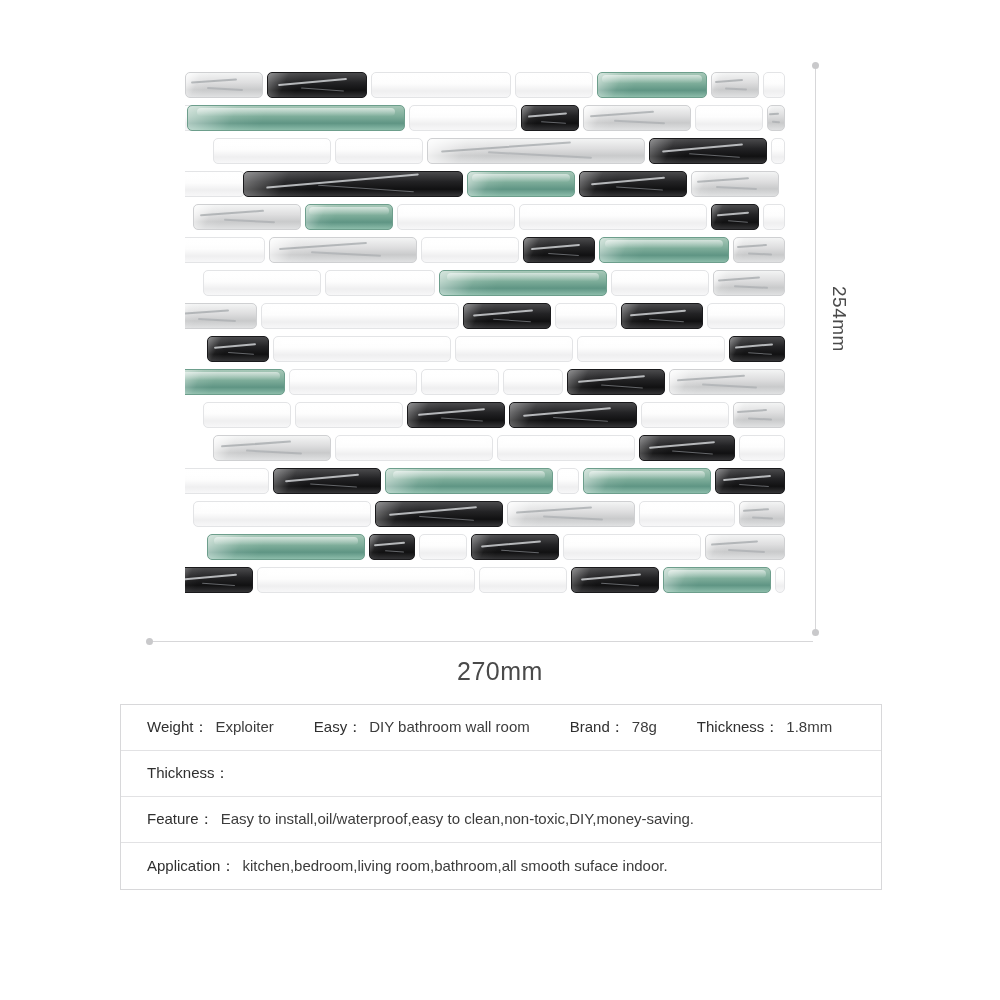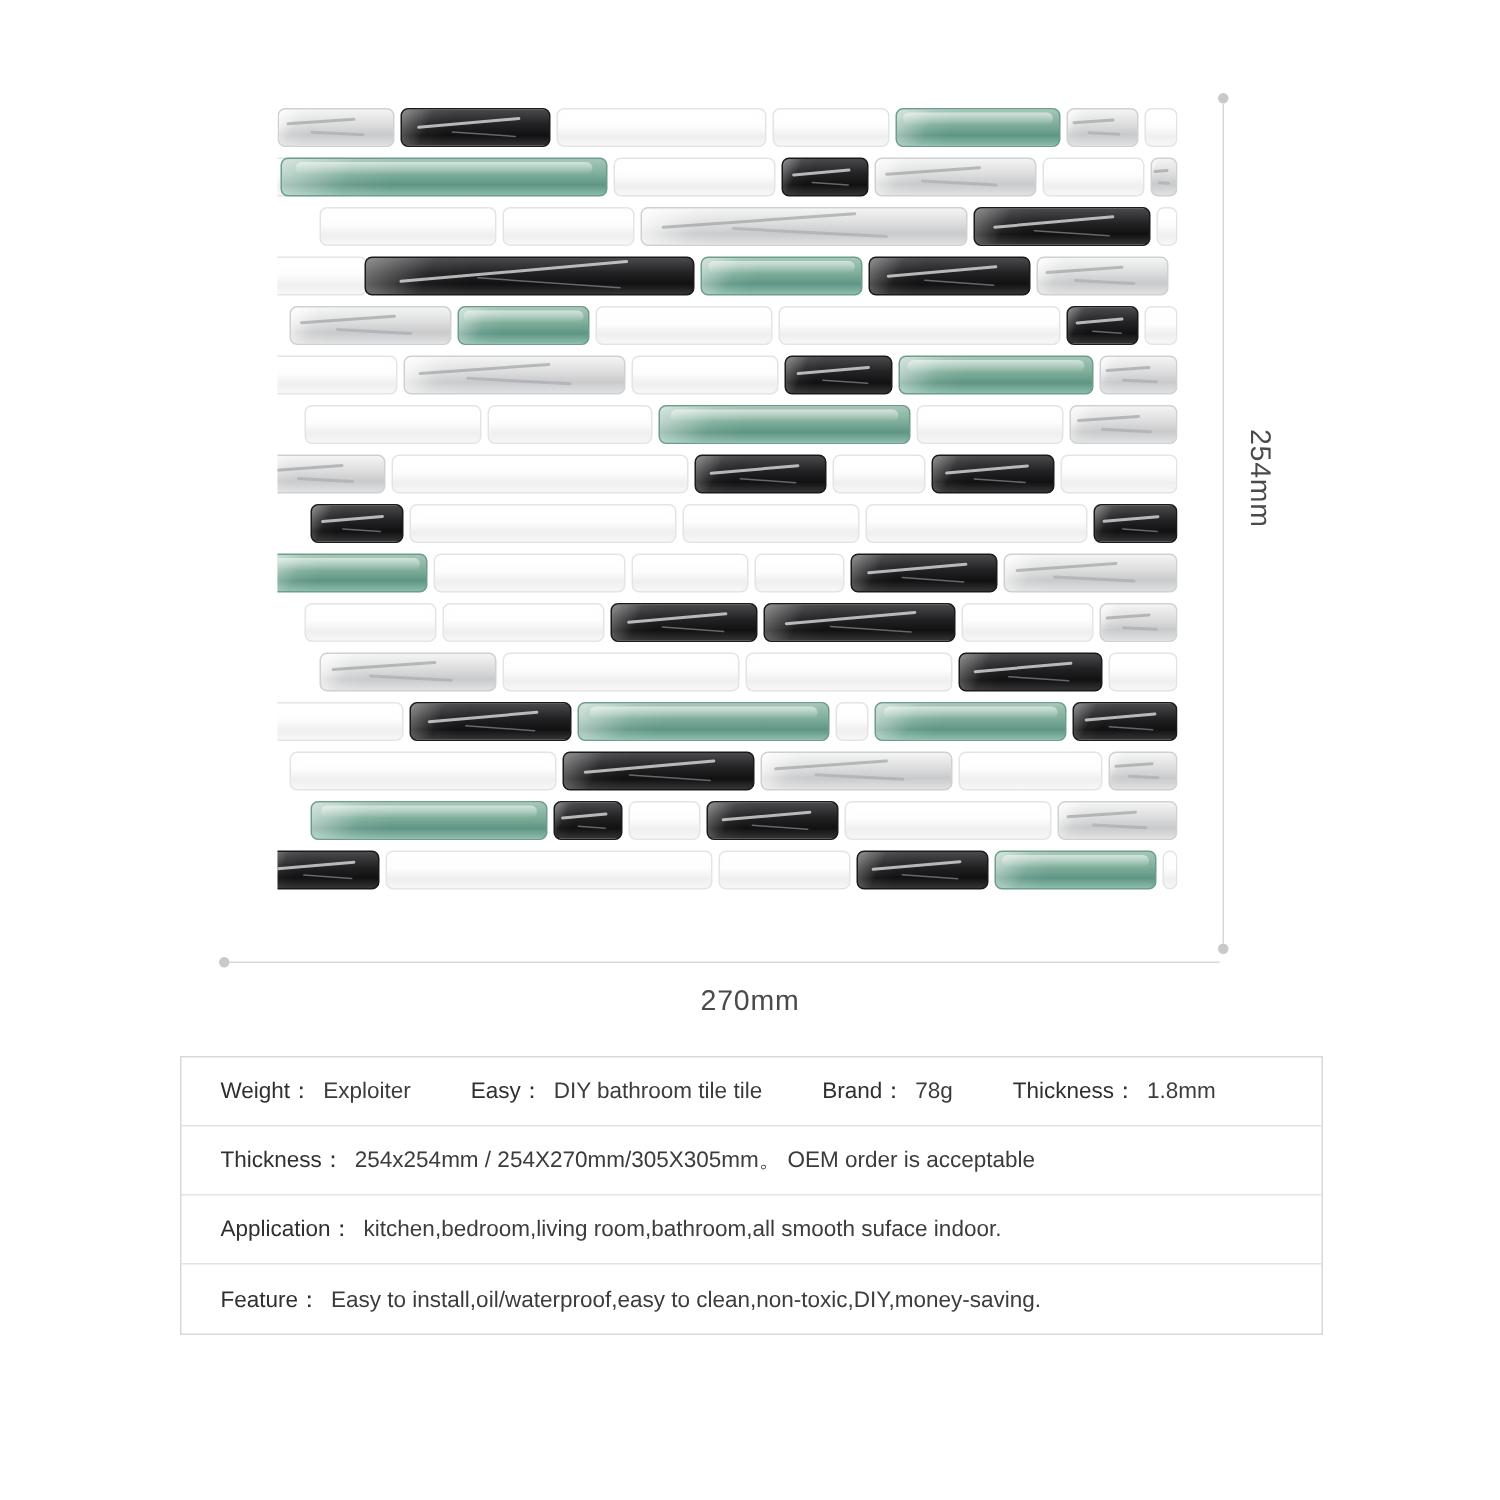--- a/index.html
+++ b/index.html
@@ -165,21 +165,21 @@
     color: #4a4a4a;
     writing-mode: vertical-rl;
     letter-spacing: 0.5px;
   }
   #dim-width-label {
     position: absolute;
     left: 0;
     top: 657px;
     width: 1000px;
     text-align: center;
-    font-size: 19px;
+    font-size: 25px;
     color: #4a4a4a;
     letter-spacing: 0.5px;
   }
 
   
   #spec-table {
     position: absolute;
     left: 120px;
     top: 704px;
     width: 762px;
@@ -357,42 +357,41 @@
 </div>
 
 <div id="spec-table">
     <div class="spec-row">
       <div class="spec-pair gap-lg">
         <span class="spec-key">Weight：</span>
         <span class="spec-val">Exploiter</span>
       </div>
       <div class="spec-pair gap-lg">
         <span class="spec-key">Easy：</span>
-        <span class="spec-val">DIY bathroom tile tile</span>
+        <span class="spec-val">DIY bathroom wall room</span>
       </div>
       <div class="spec-pair gap-lg">
         <span class="spec-key">Brand：</span>
         <span class="spec-val">78g</span>
       </div>
       <div class="spec-pair">
         <span class="spec-key">Thickness：</span>
         <span class="spec-val">1.8mm</span>
       </div>
     </div>
     <div class="spec-row">
       <div class="spec-pair">
         <span class="spec-key">Thickness：</span>
-        <span class="spec-val">254x254mm / 254X270mm/305X305mm。  OEM order is acceptable</span>
+      </div>
+    </div>
+    <div class="spec-row">
+      <div class="spec-pair">
+        <span class="spec-key">Feature：</span>
+        <span class="spec-val">Easy to install,oil/waterproof,easy to clean,non-toxic,DIY,money-saving.</span>
       </div>
     </div>
     <div class="spec-row">
       <div class="spec-pair">
         <span class="spec-key">Application：</span>
         <span class="spec-val">kitchen,bedroom,living room,bathroom,all smooth suface indoor.</span>
       </div>
     </div>
-    <div class="spec-row">
-      <div class="spec-pair">
-        <span class="spec-key">Feature：</span>
-        <span class="spec-val">Easy to install,oil/waterproof,easy to clean,non-toxic,DIY,money-saving.</span>
-      </div>
-    </div>
   </div>
 
 </body></html>

